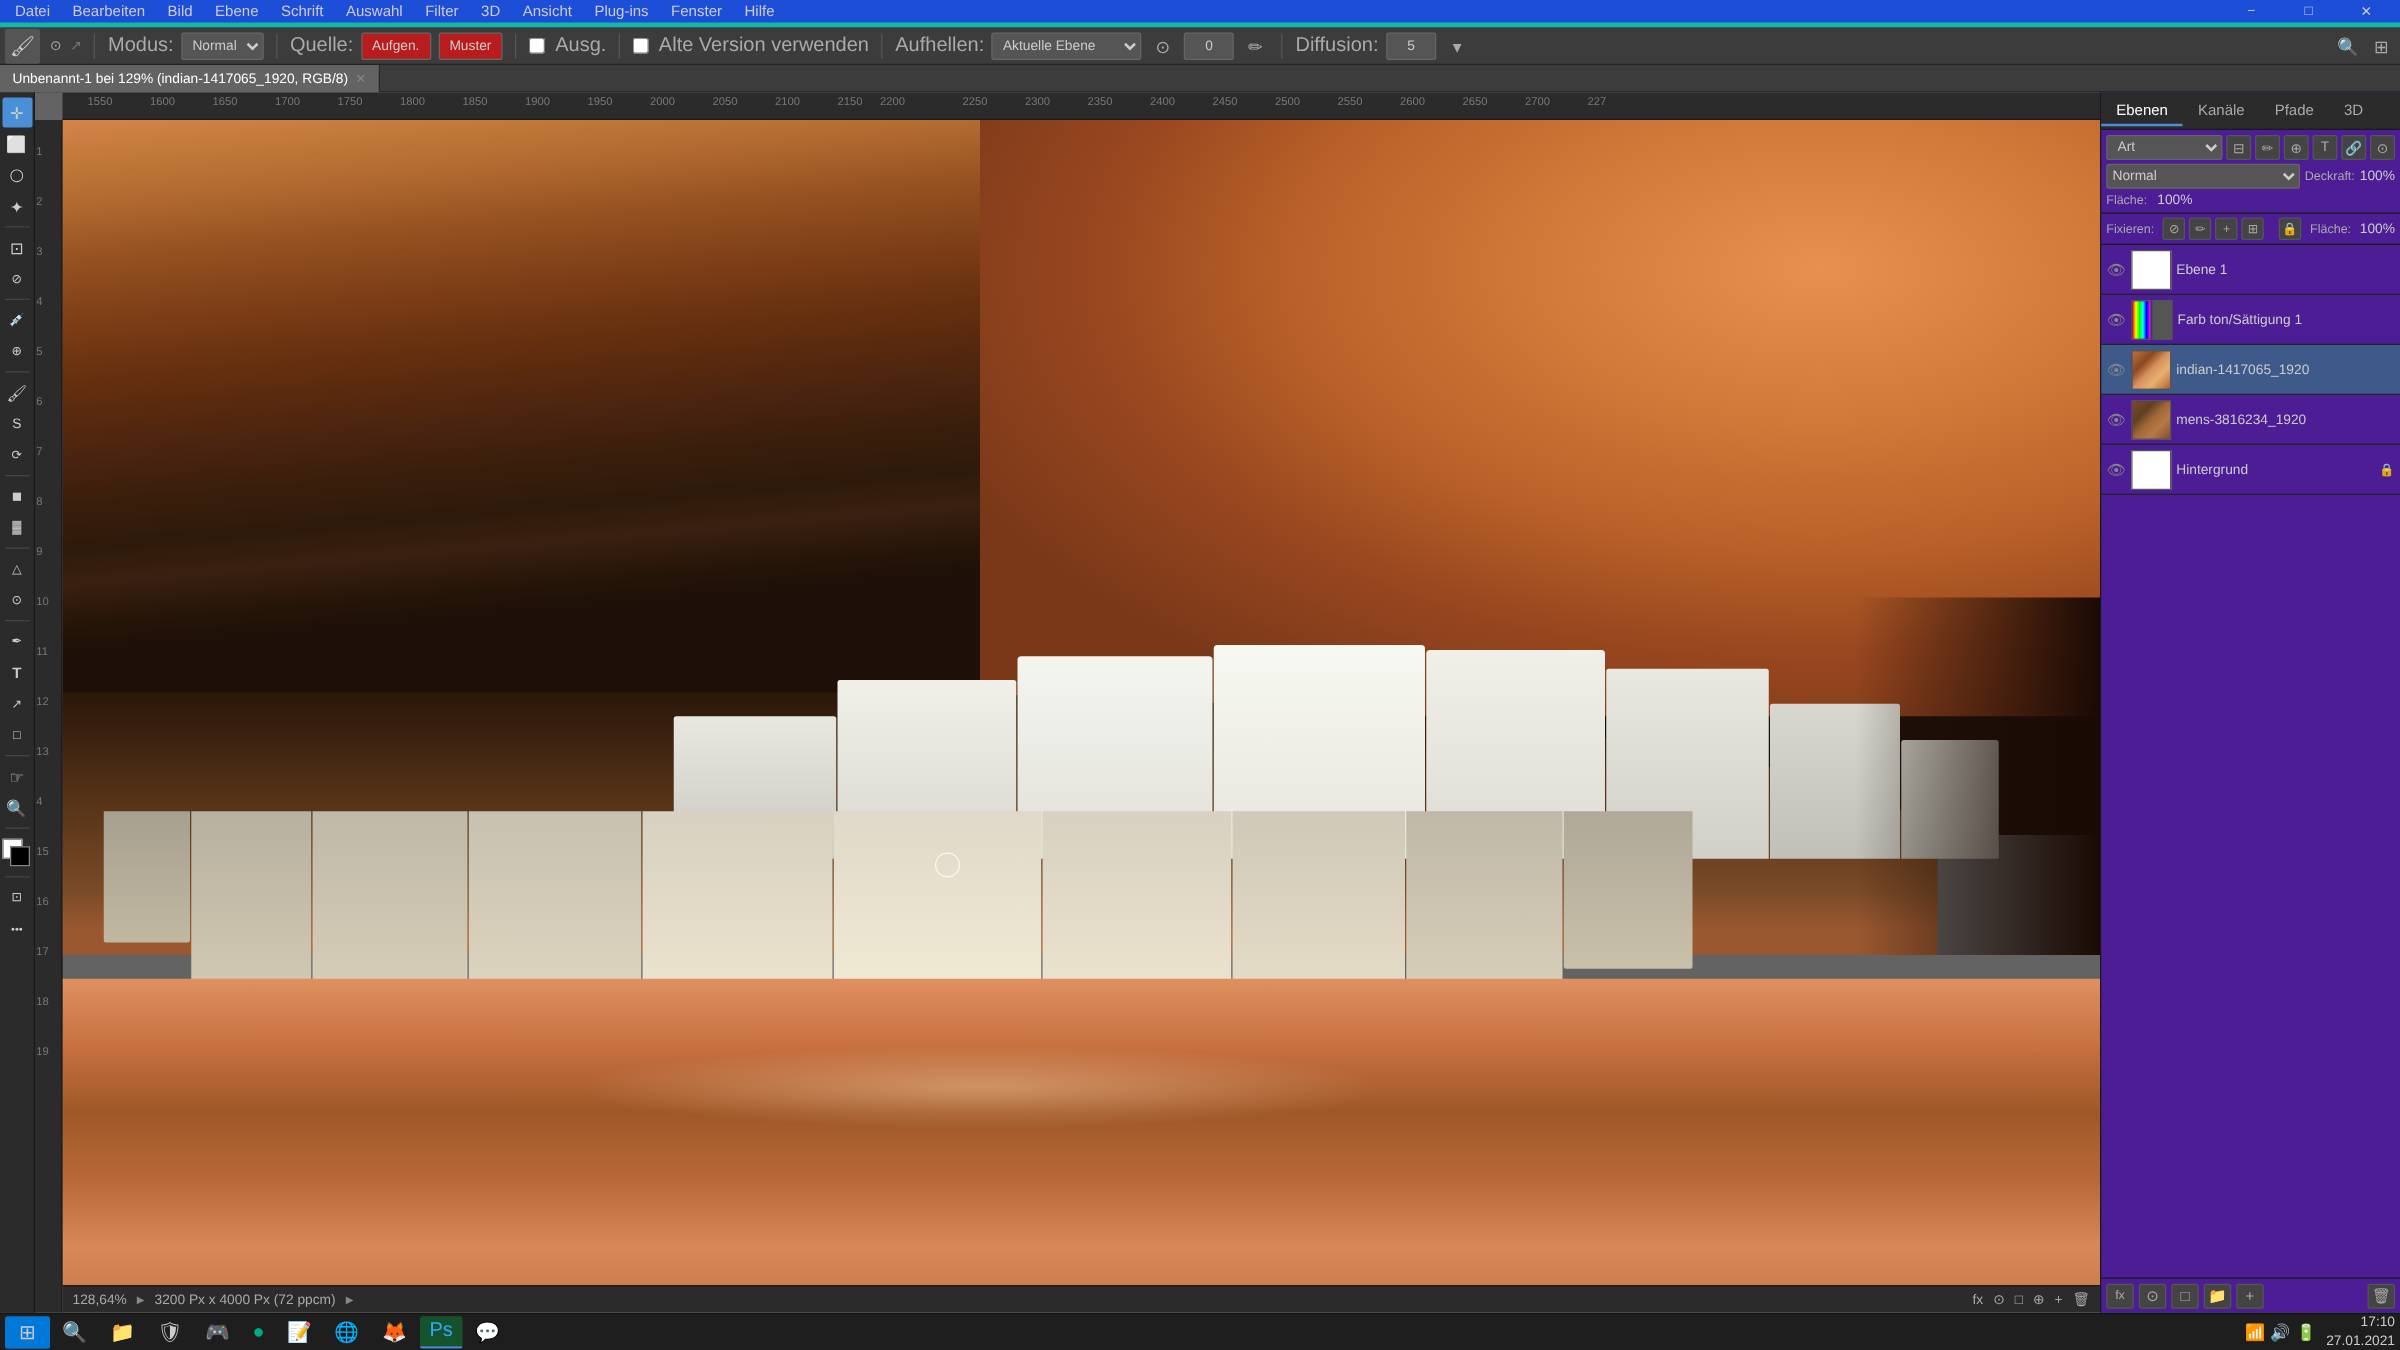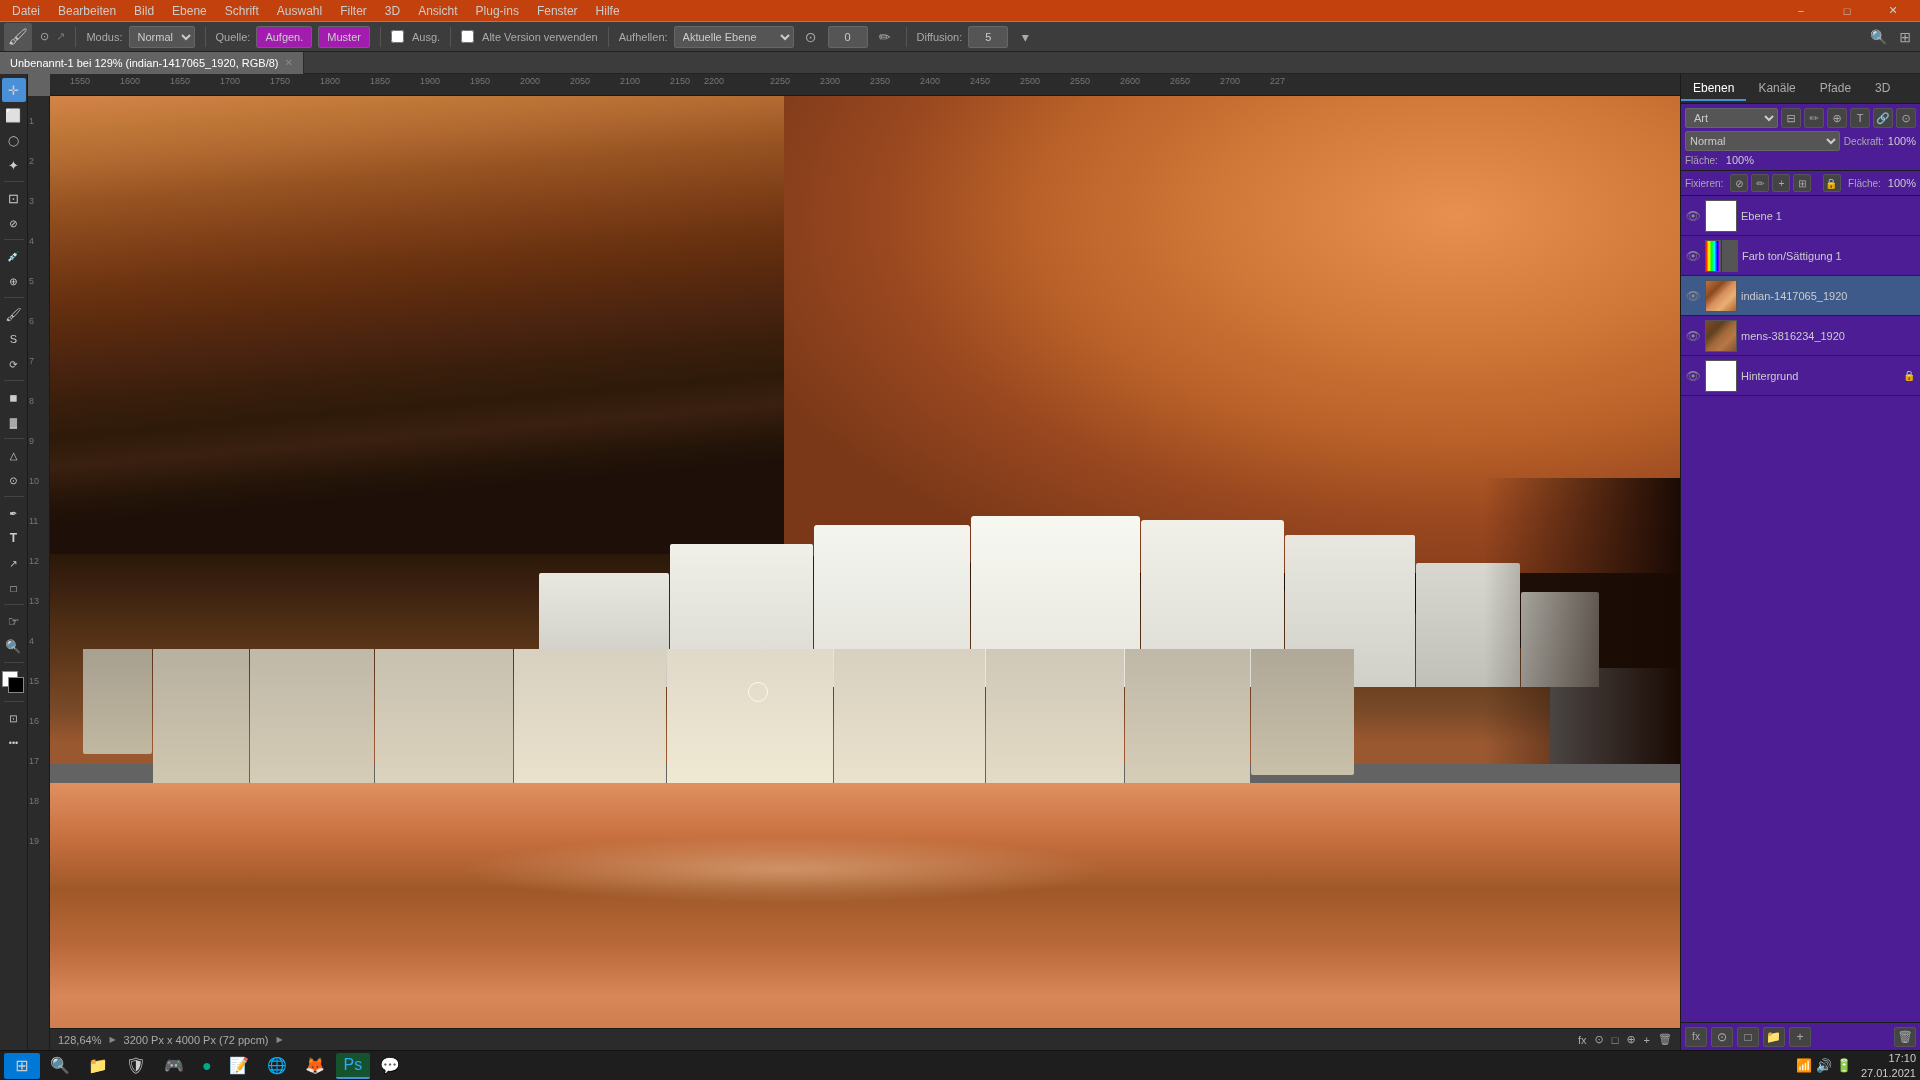--- a/index.html
+++ b/index.html
@@ -1,26 +1,26 @@
 <!DOCTYPE html>
 <html><head>
   <meta charset="utf-8">
   <style>
     * { margin: 0; padding: 0; box-sizing: border-box; }
     body { width: 1920px; height: 1080px; overflow: hidden; background: #3c3c3c; font-family: 'Arial', sans-serif; font-size: 12px; color: #ccc; }
 
     
     #menubar {
       height: 22px;
-      background: #c2410c;
+      background: #1d4ed8;
       display: flex;
       align-items: center;
       padding: 0 4px;
       gap: 2px;
-      border-bottom: 1px solid #14b8a6;
+      border-bottom: 4px solid #14b8a6;
     }
     .menu-item {
       padding: 2px 8px;
       color: #ccc;
       cursor: pointer;
       font-size: 12px;
     }
     .window-controls {
       margin-left: auto;
       display: flex;
@@ -42,28 +42,28 @@
       gap: 6px;
       border-bottom: 1px solid #232323;
     }
     .tool-icon-main {
       width: 28px; height: 28px;
       background: #555;
       border-radius: 2px;
       display: flex; align-items: center; justify-content: center;
       font-size: 16px; cursor: pointer;
     }
-    .options-label { color: #aaa; font-size: 11px; }
+    .options-label { color: #aaa; font-size: 16px; }
     .options-select {
       background: #555; border: 1px solid #666; color: #ccc;
       height: 22px; padding: 0 4px; font-size: 11px;
       border-radius: 2px; cursor: pointer;
     }
     .options-btn {
-      background: #a21caf; border: 1px solid #666; color: #ccc;
+      background: #b91c1c; border: 1px solid #666; color: #ccc;
       height: 22px; padding: 0 8px; font-size: 11px;
       border-radius: 2px; cursor: pointer;
     }
     .options-checkbox { margin-right: 2px; }
     .options-num {
       background: #555; border: 1px solid #666; color: #ccc;
       height: 22px; width: 40px; padding: 0 4px; font-size: 11px;
       border-radius: 2px; text-align: center;
     }
     .options-divider {

